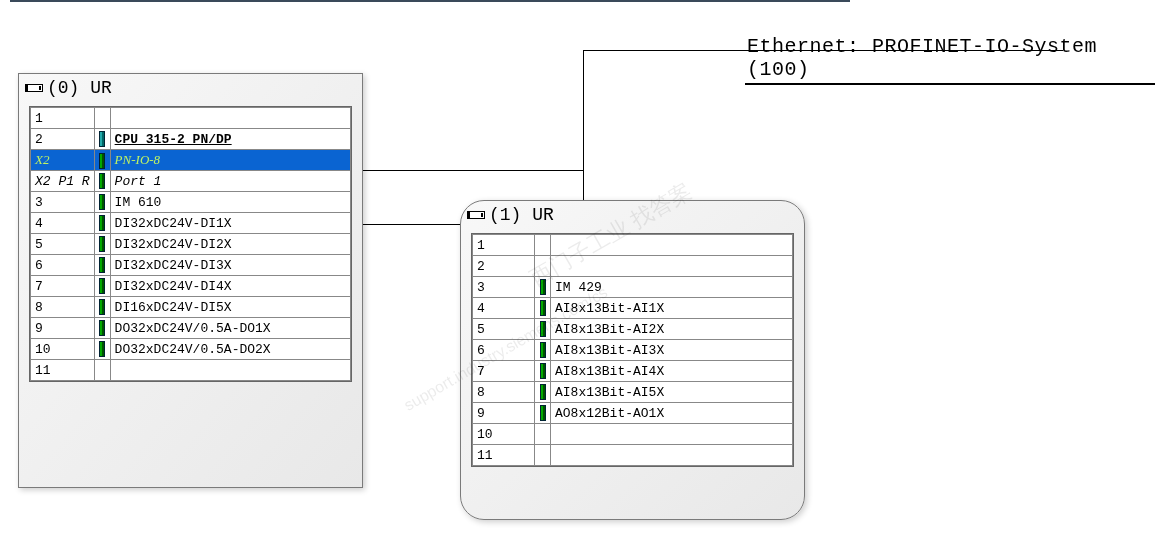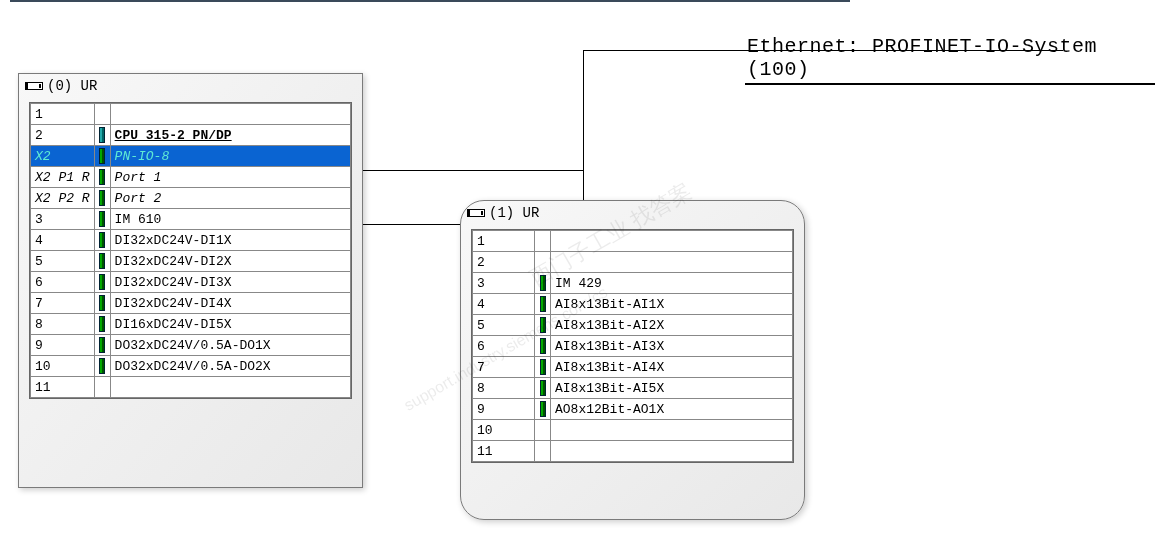--- a/index.html
+++ b/index.html
@@ -36,21 +36,21 @@
       background: linear-gradient(to bottom right, #f8f8f8, #e8e8e8);
       border: 1px solid #7a7a7a;
       box-shadow: 2px 2px 6px rgba(0,0,0,0.2);
     }
     .rack-title {
       display: flex;
       align-items: center;
       gap: 4px;
       padding: 4px 6px 8px 6px;
       font-family: "Courier New", monospace;
-      font-size: 14px;
+      font-size: 18px;
     }
     .rail-icon {
       display: inline-block;
       width: 18px;
       height: 8px;
       border: 1px solid #000;
       border-left: 3px solid #000;
       background: #fff;
       position: relative;
     }
@@ -78,21 +78,21 @@
       padding: 0 4px;
       font-family: "Courier New", monospace;
       font-size: 13px;
       white-space: nowrap;
       overflow: hidden;
     }
     .col-slot { width: 62px; }
     .col-icon { width: 16px; text-align: center; padding: 0; }
     .italic { font-style: italic; }
     .bold { font-weight: bold; text-decoration: underline; }
-    .selected td { background: #0a64d2; color: #5eead4; }
+    .selected td { background: #0a64d2; color: #bef264; font-family: Liberation Serif, serif; }
     .mod-icon {
       display: inline-block;
       width: 6px;
       height: 16px;
       vertical-align: middle;
     }
     .mod-icon.green { background: linear-gradient(to right, #0a0 40%, #050 40%); border: 1px solid #023; }
     .mod-icon.teal { background: linear-gradient(to right, #2aa 40%, #066 40%); border: 1px solid #023; }
     .watermark {
       position: absolute;
@@ -149,25 +149,20 @@
               <td class="col-slot italic">X2</td>
               <td class="col-icon"><span class="mod-icon green"></span></td>
               <td class="italic">PN-IO-8</td>
             </tr>
             <tr>
               <td class="col-slot italic">X2 P1 R</td>
               <td class="col-icon"><span class="mod-icon green"></span></td>
               <td class="italic">Port 1</td>
             </tr>
             <tr>
-              <td class="col-slot italic">X2 P2 R</td>
-              <td class="col-icon"><span class="mod-icon green"></span></td>
-              <td class="italic">Port 2</td>
-            </tr>
-            <tr>
               <td class="col-slot">3</td>
               <td class="col-icon"><span class="mod-icon green"></span></td>
               <td class="">IM 610</td>
             </tr>
             <tr>
               <td class="col-slot">4</td>
               <td class="col-icon"><span class="mod-icon green"></span></td>
               <td class="">DI32xDC24V-DI1X</td>
             </tr>
             <tr>

